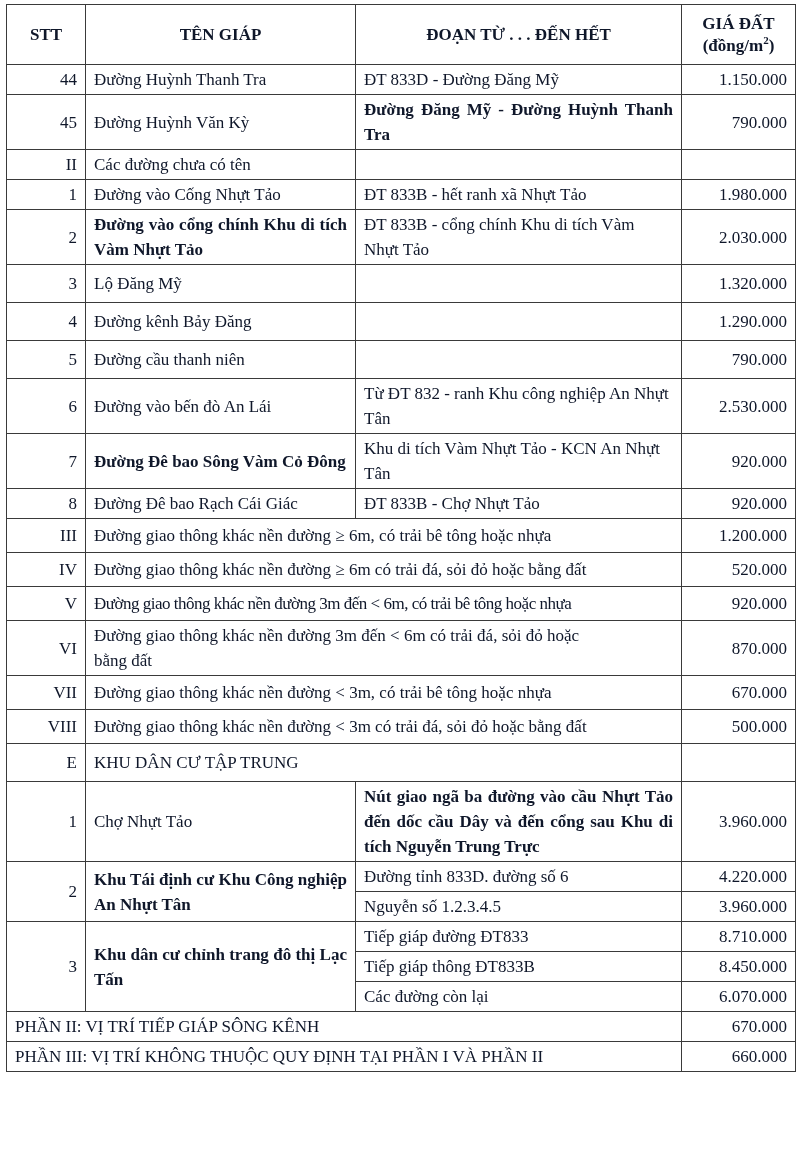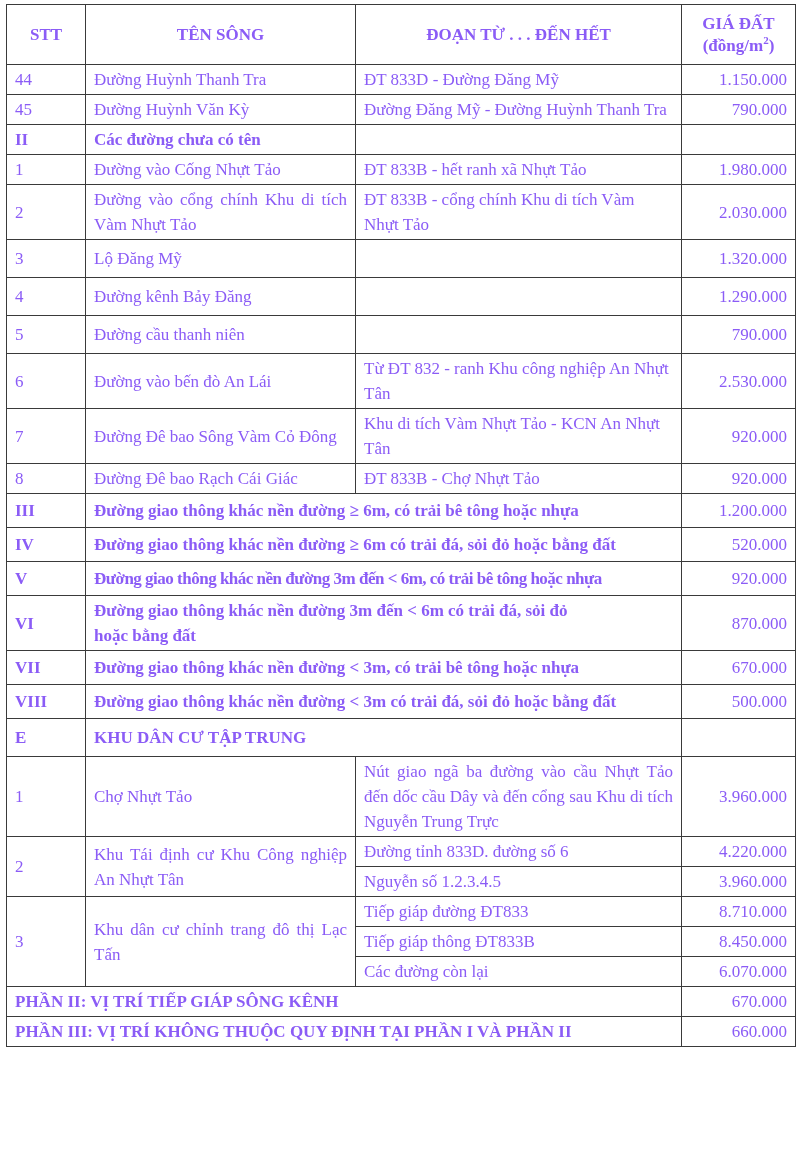--- a/index.html
+++ b/index.html
@@ -3,50 +3,50 @@
 <meta charset="utf-8">
 <style>
   html, body { margin: 0; padding: 0; background: #ffffff; }
   body { width: 800px; height: 1171px; overflow: hidden; }
   table {
     position: absolute; left: 6px; top: 4px;
     border-collapse: collapse;
     width: 789px;
     font-family: "Liberation Serif", "DejaVu Serif", serif;
     font-size: 17px;
-    color: #8b5cf6;
+    color: #0f172a;
     table-layout: fixed;
   }
   td, th {
     border: 1.5px solid #3a3a3a;
     padding: 2px 8px;
     line-height: 25px;
     vertical-align: middle;
   }
   th { font-weight: bold; text-align: center; font-size: 17px; }
-  .c1 { width: 63px; text-align: left; }
-  .b { font-weight: bold; }
-  .just { text-align: justify; text-align-last: left; }
+  .c1 { width: 63px; text-align: right; }
+  .b { font-weight: normal; }
+  .just { text-align: justify; text-align-last: left; font-weight: bold; }
   .num { text-align: right; }
   sup { font-size: 11px; line-height: 0; }
 </style>
 </head>
 <body>
 
 <table>
   <colgroup>
     <col style="width:79px">
       <col style="width:270px">
       <col style="width:326px">
       <col style="width:114px">
   </colgroup>
   <tbody>
       <tr style="height:60px">
     <th>STT</th>
-    <th>TÊN SÔNG</th>
+    <th>TÊN GIÁP</th>
     <th>ĐOẠN TỪ . . .  ĐẾN  HẾT</th>
     <th style="line-height:22px">
       <span>GIÁ ĐẤT</span><br>
       <span>(đồng/m</span><sup>2</sup><span>)</span>
     </th>
   </tr>
 
   <tr>
     <td class="c1">44</td>
     <td>Đường Huỳnh Thanh Tra</td>

